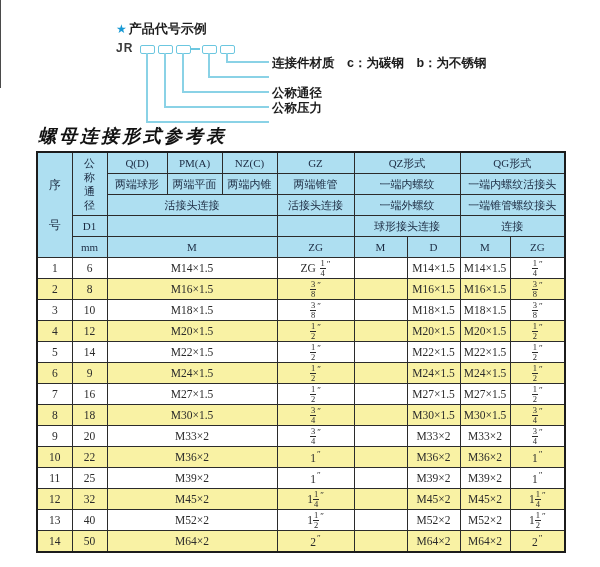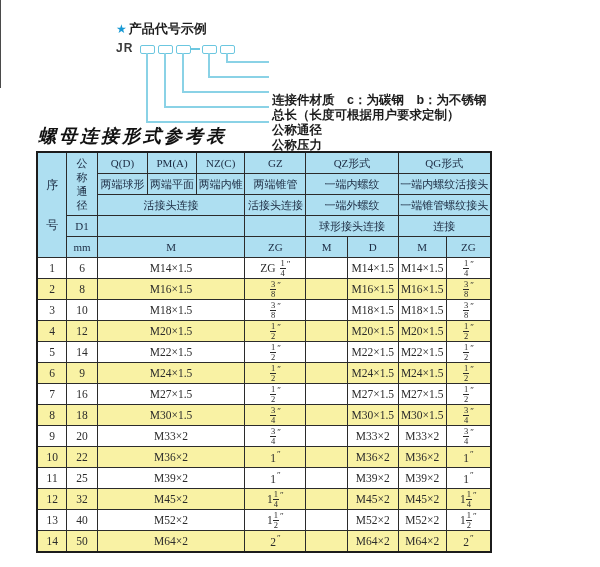--- a/index.html
+++ b/index.html
@@ -1,33 +1,33 @@
 <!DOCTYPE html>
 <html><head>
 <meta charset="utf-8">
 <style>
   html,body{margin:0;padding:0;background:#ffffff;}
-  #page{position:relative;width:492px;height:567px;background:#ffffff;overflow:hidden;
+  #page{position:relative;width:600px;height:567px;background:#ffffff;overflow:hidden;
         font-family:"Liberation Sans","DejaVu Sans",sans-serif;}
 
   
   .artifact{position:absolute;left:0;top:0;width:1px;height:88px;background:#4a4a4a;}
 
   
   .diag-title{position:absolute;left:116px;top:20px;font-size:13px;font-weight:700;color:#1d1d1d;}
   .diag-title .star{color:#1899d4;margin-right:2px;font-size:12px;}
   .diag-prefix{position:absolute;left:116px;top:41px;font-size:12px;font-weight:700;
                color:#3a3a3a;letter-spacing:1px;font-family:"Liberation Sans",sans-serif;text-align:center;}
   .code-box{position:absolute;top:45px;width:13px;height:7px;border:1.5px solid #6cc7e0;
             border-radius:2px;background:#ffffff;}
   .code-dash{position:absolute;top:48px;width:9px;height:1.5px;background:#6cc7e0;}
   .dline{position:absolute;background:#8ad2e6;}
   .dline.v{width:1.5px;}
   .dline.h{height:1.5px;}
-  .diag-label{position:absolute;left:272px;font-size:12.5px;font-weight:700;color:#1d1d1d;white-space:nowrap;margin-top:37px;}
+  .diag-label{position:absolute;left:272px;font-size:12.5px;font-weight:700;color:#1d1d1d;white-space:nowrap;}
 
   
   .tbl-title{position:absolute;left:38px;top:124px;font-size:18px;font-weight:700;
              font-style:italic;letter-spacing:3px;color:#111;
              font-family:Liberation Sans, sans-serif;}
 
   
   table.main{position:absolute;left:36px;top:151px;border-collapse:collapse;table-layout:fixed;
              border:2px solid #1c1c1c;font-family:"Liberation Serif","DejaVu Serif",serif;}
   table.main td,table.main th{border:1px solid #2b2b2b;text-align:center;vertical-align:middle;
@@ -70,21 +70,20 @@
   <div class="dline v" style="left:208px;top:53px;height:24px"></div>
   <div class="dline h" style="left:208px;top:76px;width:61px"></div>
   <div class="dline v" style="left:182px;top:53px;height:39px"></div>
   <div class="dline h" style="left:182px;top:91px;width:87px"></div>
   <div class="dline v" style="left:164px;top:53px;height:54px"></div>
   <div class="dline h" style="left:164px;top:106px;width:105px"></div>
   <div class="dline v" style="left:146px;top:53px;height:69px"></div>
   <div class="dline h" style="left:146px;top:121px;width:123px"></div>
 
   <div class="diag-label" style="top:55px">连接件材质　c：为碳钢　b：为不锈钢</div>
-  <div class="diag-label" style="top:70px">总长（长度可根据用户要求定制）</div>
   <div class="diag-label" style="top:85px">公称通径</div>
   <div class="diag-label" style="top:100px">公称压力</div>
 
   <div class="tbl-title">螺母连接形式参考表</div>
 
   <table class="main">
     <colgroup>
       <col style="width:35px">
         <col style="width:35px">
         <col style="width:60px">

